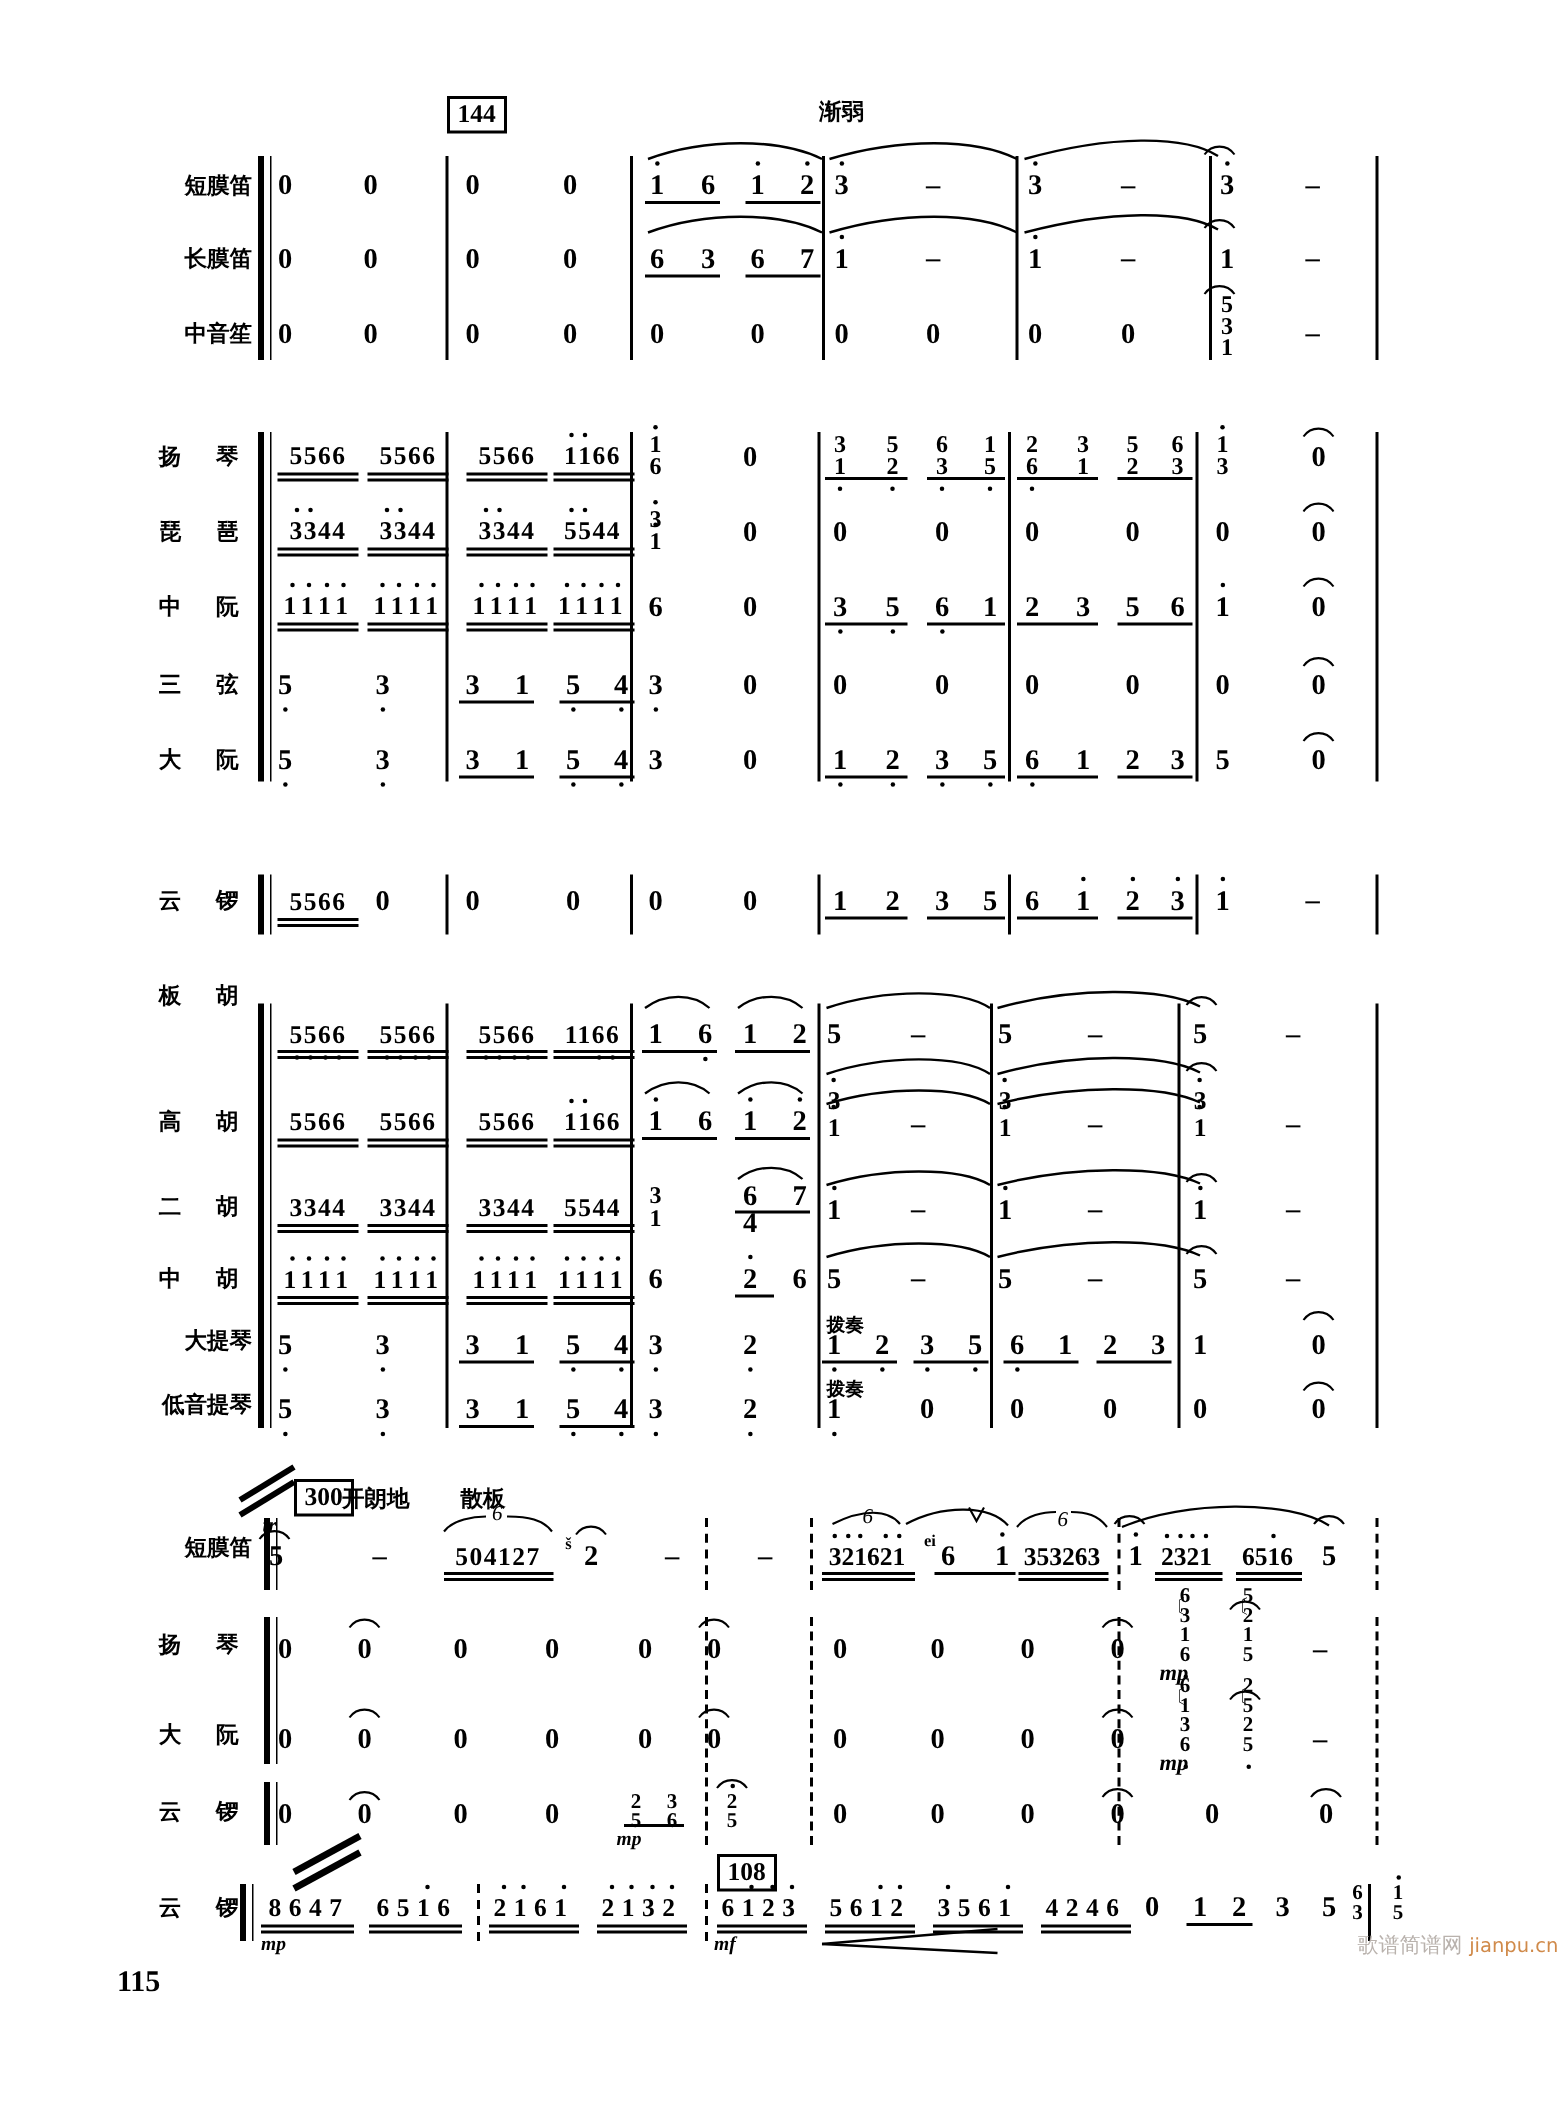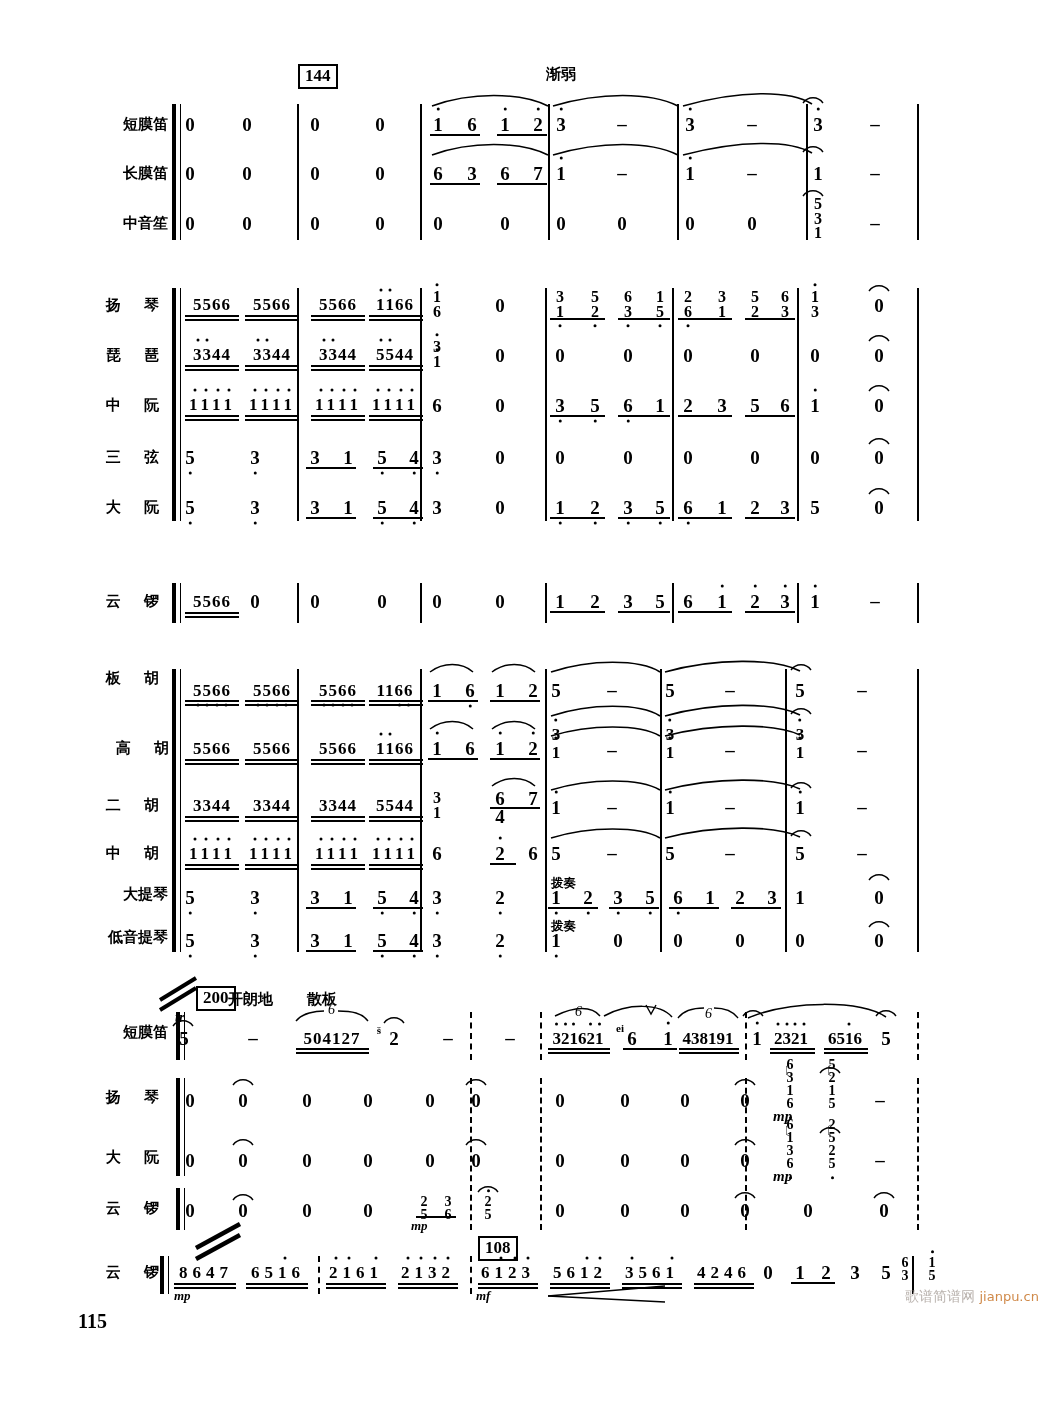--- a/index.html
+++ b/index.html
@@ -454,22 +454,22 @@
   <div class="beam" style="left:618px;top:611px;width:52px;"></div>
   <div class="note" style="left:688px;top:601px;">6</div>
   <div class="note" style="left:722px;top:601px;"><span class="num">1<i class="dot-up"></i></span></div>
   <div class="beam" style="left:678px;top:611px;width:54px;"></div>
   <div class="note" style="left:755px;top:601px;"><span class="num">2<i class="dot-up"></i></span></div>
   <div class="note" style="left:785px;top:601px;"><span class="num">3<i class="dot-up"></i></span></div>
   <div class="beam" style="left:745px;top:611px;width:50px;"></div>
   <div class="note" style="left:815px;top:601px;"><span class="num">1<i class="dot-up"></i></span></div>
   <div class="dash" style="left:875px;top:601px;">–</div>
 
-  <div class="inst-label spread" style="left:78px;top:678px;width:90px;">板 胡</div>
-  <div class="inst-label spread" style="left:88px;top:748px;width:90px;">高 胡</div>
+  <div class="inst-label spread" style="left:78px;top:664px;width:90px;">板 胡</div>
+  <div class="inst-label spread" style="left:78px;top:748px;width:90px;">高 胡</div>
   <div class="inst-label spread" style="left:78px;top:805px;width:90px;">二 胡</div>
   <div class="inst-label spread" style="left:78px;top:853px;width:90px;">中 胡</div>
   <div class="inst-label" style="left:78px;top:894px;width:90px;">大提琴</div>
   <div class="inst-label" style="left:70px;top:937px;width:98px;">低音提琴</div>
 
   <div class="brace" style="left:172px;top:669px;height:283px;"></div>
   <div class="brace-thin" style="left:180px;top:669px;height:283px;"></div>
 
   <div class="barline" style="left:297px;top:669px;height:283px;"></div>
   <div class="barline" style="left:420px;top:669px;height:283px;"></div>
@@ -618,21 +618,21 @@
   <div class="note" style="left:437px;top:940px;"><span class="num">3<i class="dot-dn"></i></span></div>
   <div class="note" style="left:500px;top:940px;"><span class="num">2<i class="dot-dn"></i></span></div>
   <div class="tech" style="left:551px;top:918px;">拨奏</div>
   <div class="note" style="left:556px;top:940px;"><span class="num">1<i class="dot-dn"></i></span></div>
   <div class="note" style="left:618px;top:940px;">0</div>
   <div class="note" style="left:678px;top:940px;">0</div>
   <div class="note" style="left:740px;top:940px;">0</div>
   <div class="note" style="left:800px;top:940px;">0</div>
   <div class="note" style="left:879px;top:940px;">0</div>
 
-  <div class="rehearsal" style="left:196px;top:986px;">200</div>
+  <div class="rehearsal" style="left:196px;top:986px;">300</div>
   <div class="tempo-cn" style="left:228px;top:990px;">开朗地</div>
   <div class="tempo-cn" style="left:307px;top:990px;">散板</div>
 
   <div class="inst-label" style="left:90px;top:1032px;width:78px;">短膜笛</div>
   <div class="inst-label spread" style="left:78px;top:1097px;width:90px;">扬 琴</div>
   <div class="inst-label spread" style="left:78px;top:1157px;width:90px;">大 阮</div>
   <div class="inst-label spread" style="left:78px;top:1208px;width:90px;">云 锣</div>
 
   <div class="brace" style="left:176px;top:1012px;height:48px;"></div>
   <div class="brace-thin" style="left:184px;top:1012px;height:48px;"></div>
@@ -664,21 +664,21 @@
 
   <div class="tuplet" style="left:575px;top:1004px;">6</div>
   <div class="note small" style="left:578px;top:1038px;letter-spacing:0px;"><span class="num">3<i class="dot-up"></i></span><span class="num">2<i class="dot-up"></i></span><span class="num">1<i class="dot-up"></i></span>6<span class="num">2<i class="dot-up"></i></span><span class="num">1<i class="dot-up"></i></span></div>
   <div class="beam" style="left:548px;top:1048px;width:62px;"></div>
   <div class="beam" style="left:548px;top:1052px;width:62px;"></div>
   <div class="note" style="left:620px;top:1028px;font-size:11px;">ei</div>
   <div class="note" style="left:632px;top:1038px;">6</div>
   <div class="note" style="left:668px;top:1038px;"><span class="num">1<i class="dot-up"></i></span></div>
   <div class="beam" style="left:623px;top:1048px;width:54px;"></div>
   <div class="tuplet" style="left:705px;top:1006px;">6</div>
-  <div class="note small" style="left:708px;top:1038px;letter-spacing:0px;">438191</div>
+  <div class="note small" style="left:708px;top:1038px;letter-spacing:0px;">353263</div>
   <div class="beam" style="left:679px;top:1048px;width:60px;"></div>
   <div class="beam" style="left:679px;top:1052px;width:60px;"></div>
 
   <div class="note" style="left:757px;top:1038px;"><span class="num">1<i class="dot-up"></i></span></div>
   <div class="note small" style="left:791px;top:1038px;letter-spacing:0px;"><span class="num">2<i class="dot-up"></i></span><span class="num">3<i class="dot-up"></i></span><span class="num">2<i class="dot-up"></i></span><span class="num">1<i class="dot-up"></i></span></div>
   <div class="beam" style="left:770px;top:1048px;width:45px;"></div>
   <div class="beam" style="left:770px;top:1052px;width:45px;"></div>
   <div class="note small" style="left:845px;top:1038px;letter-spacing:0px;">65<span class="num">1<i class="dot-up"></i></span>6</div>
   <div class="beam" style="left:824px;top:1048px;width:44px;"></div>
   <div class="beam" style="left:824px;top:1052px;width:44px;"></div>

